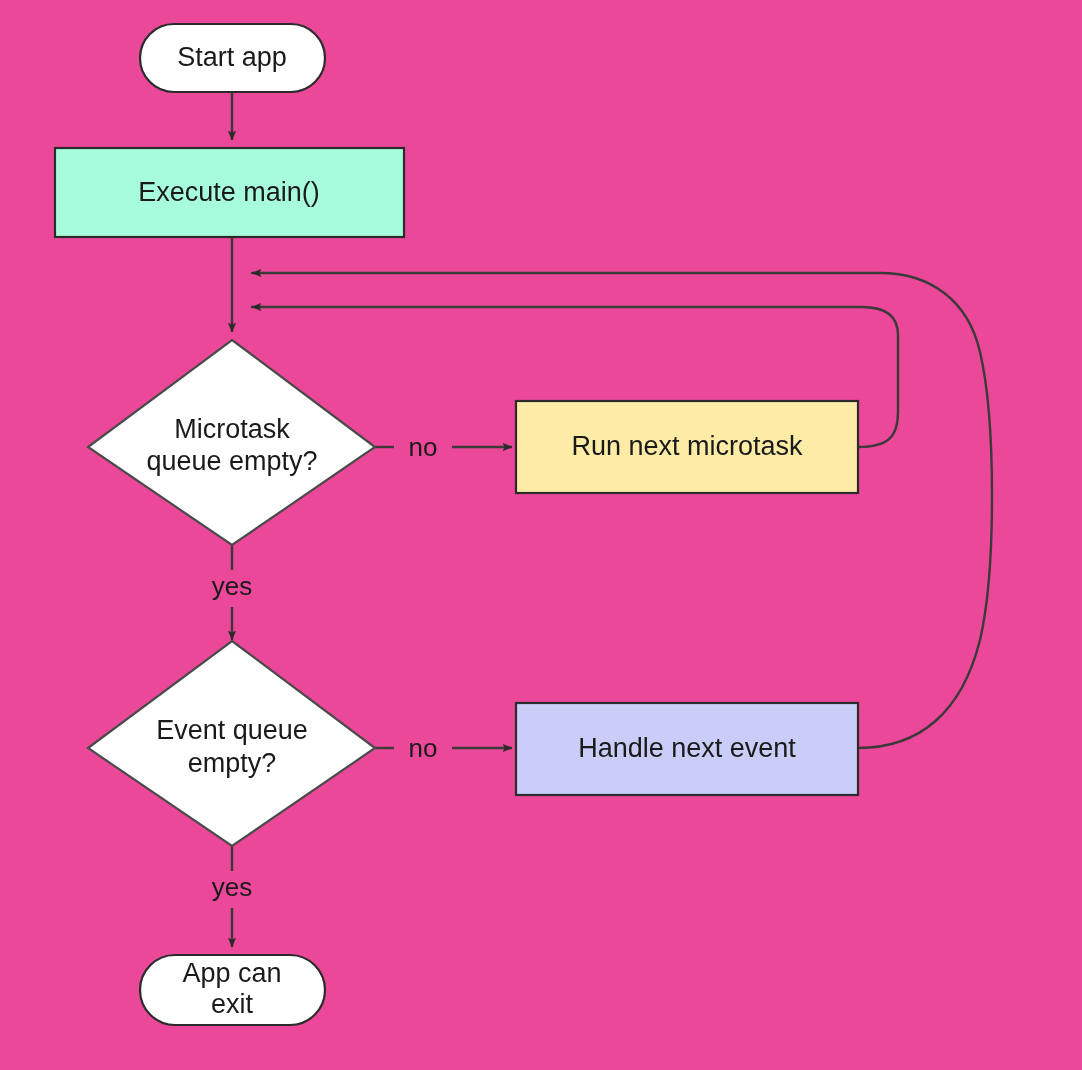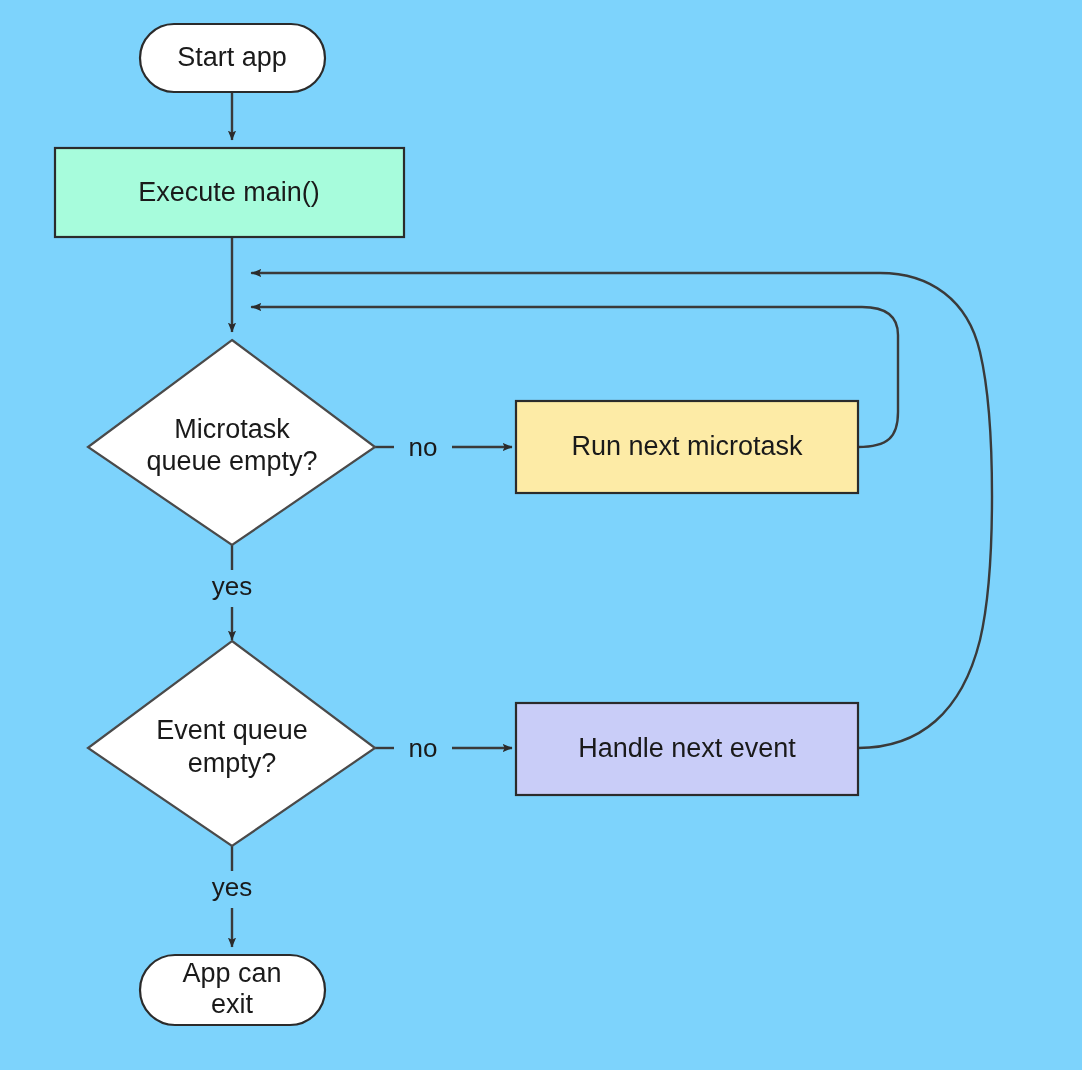--- a/index.html
+++ b/index.html
@@ -10,21 +10,21 @@
   body {
     width: 1082px;
     height: 1070px;
     font-family: "Liberation Sans", sans-serif;
     overflow: hidden;
   }
   #flowchart-root {
     position: relative;
     width: 1082px;
     height: 1070px;
-    background: #7dd3fc;
+    background: #ec4899;
   }
   svg.flow-canvas {
     display: block;
     width: 1082px;
     height: 1070px;
   }
   .node-shape {
     stroke: #2b2b2b;
     stroke-width: 2.2;
   }

